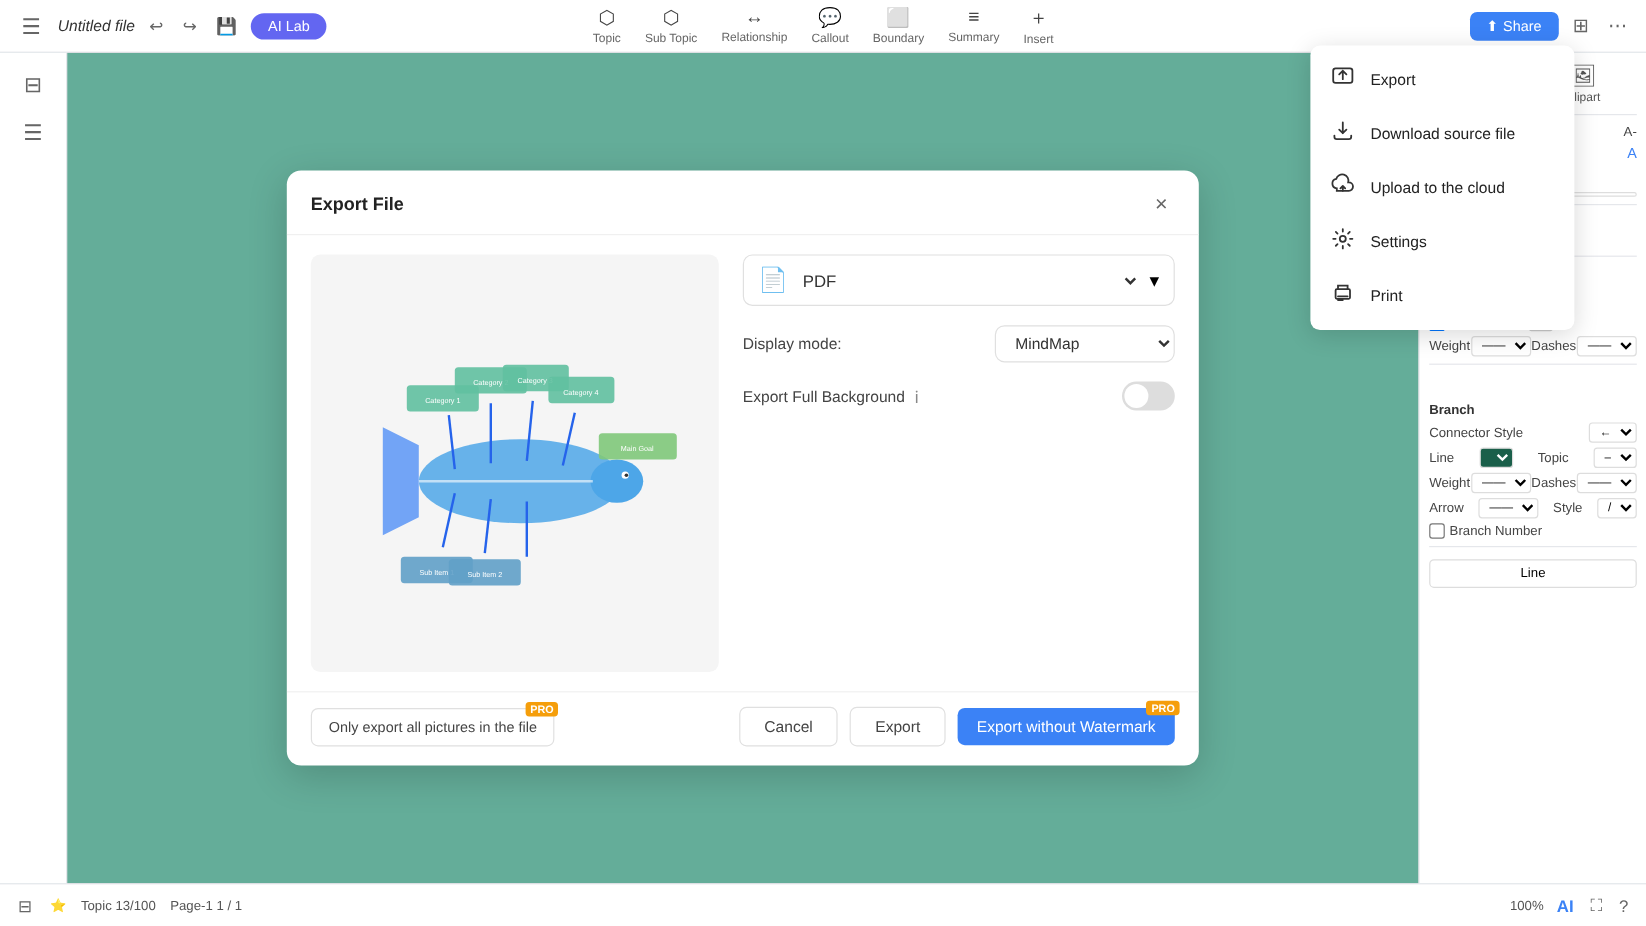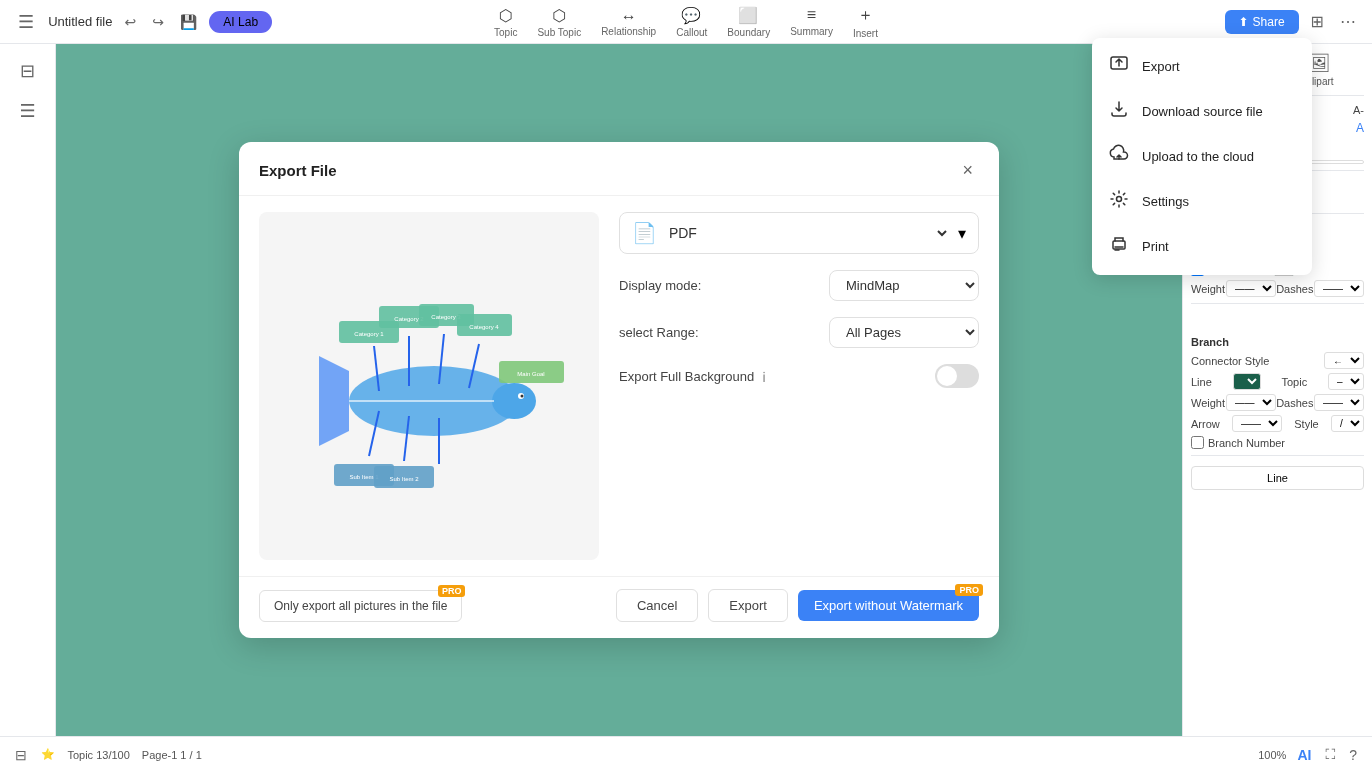--- a/index.html
+++ b/index.html
@@ -24,32 +24,32 @@
       position: relative;
       z-index: 10;
     }
     .toolbar-left {
       display: flex;
       align-items: center;
       gap: 8px;
       flex: 1;
     }
     .hamburger-icon { color: #666; font-size: 16px; cursor: pointer; }
-    .file-title { font-size: 13px; color: #333; }
+    .file-title { font-size: 13px; color: #333; font-style: italic; }
     .undo-btn, .redo-btn {
       background: none; border: none; cursor: pointer;
       color: #666; font-size: 14px; padding: 4px;
     }
     .save-btn {
       background: none; border: none; cursor: pointer;
       color: #666; font-size: 14px; padding: 4px;
     }
     .ai-lab-btn {
       background: #6366f1;
-      color: #000000;
+      color: #ffffff;
       border: none;
       border-radius: 16px;
       padding: 4px 14px;
       font-size: 12px;
       cursor: pointer;
       font-weight: 500;
     }
     .toolbar-center {
       display: flex;
       align-items: center;
@@ -740,27 +740,20 @@
 
         <div class="option-row">
           <span class="option-label">Display mode:</span>
           <select class="option-select">
             <option>MindMap</option>
             <option>Outline</option>
             <option>Fish Bone</option>
           </select>
         </div>
 
-        <div class="option-row">
-          <span class="option-label">select Range:</span>
-          <select class="option-select">
-            <option>All Pages</option>
-            <option>Current Page</option>
-          </select>
-        </div>
 
         <div class="option-row">
           <div style="display:flex; align-items:center; gap:4px;">
             <span class="option-label">Export Full Background</span>
             <span class="info-icon">ℹ</span>
           </div>
           <button class="toggle-switch"></button>
         </div>
       </div>
     </div>

